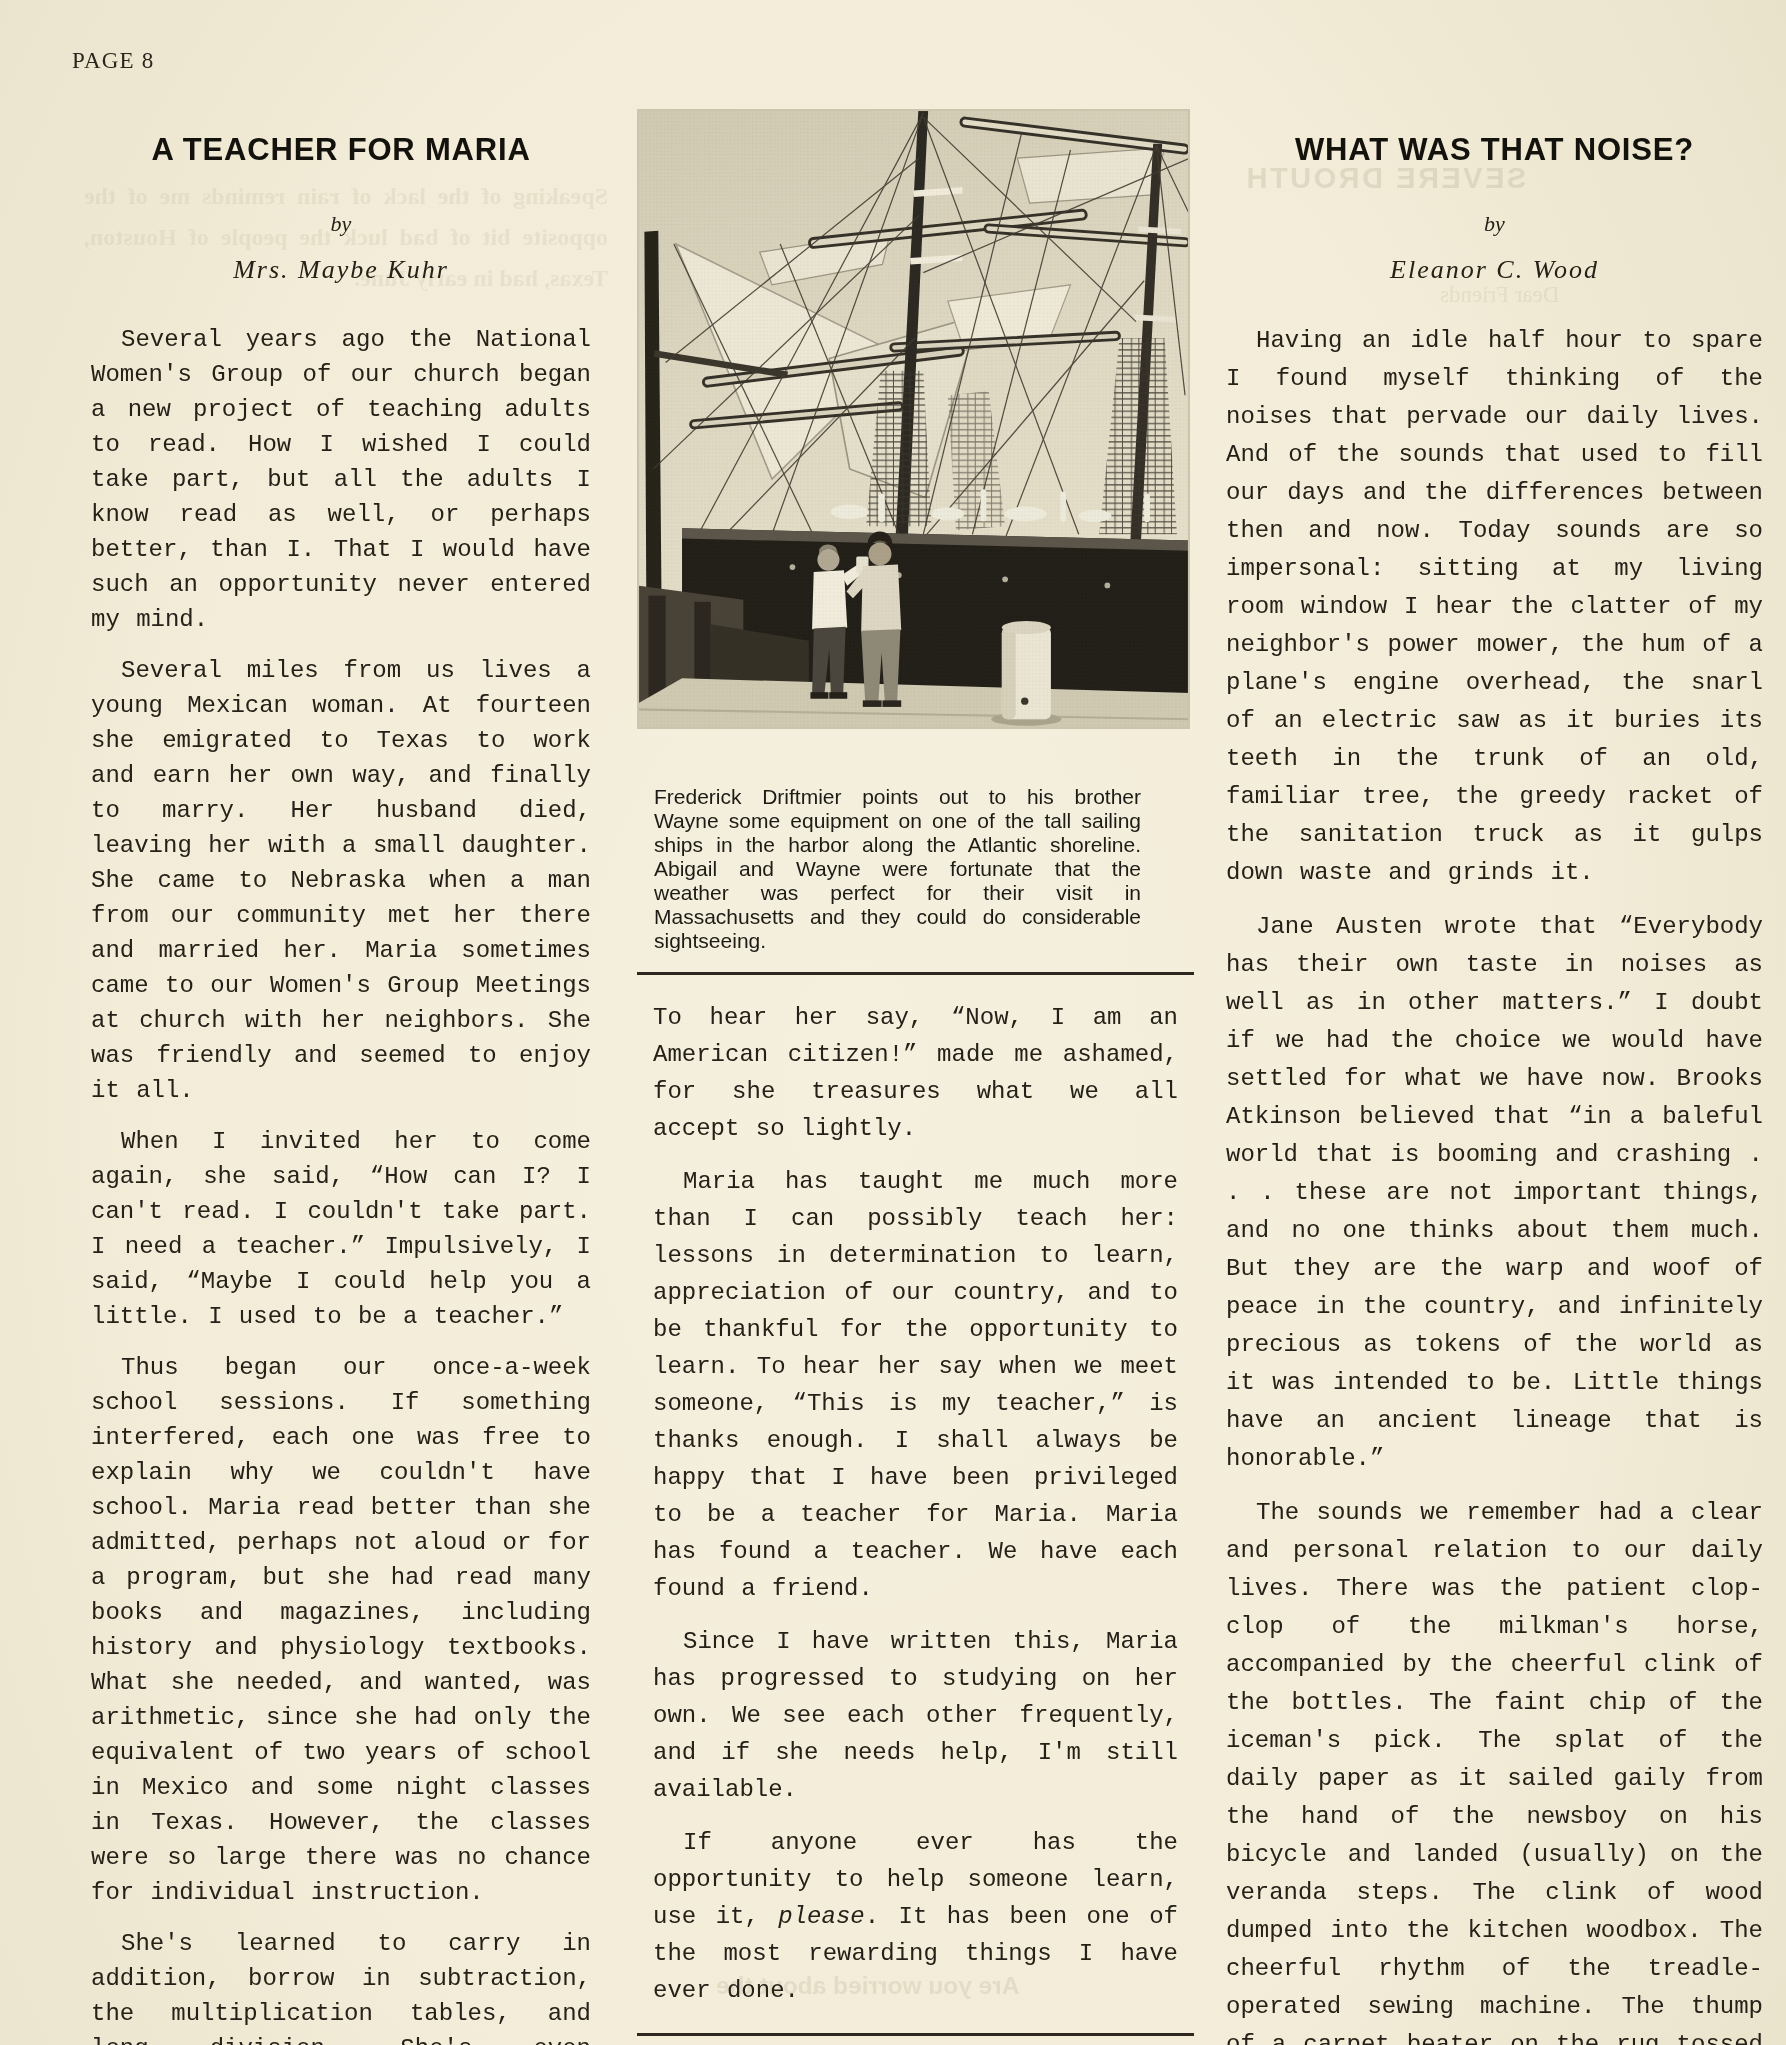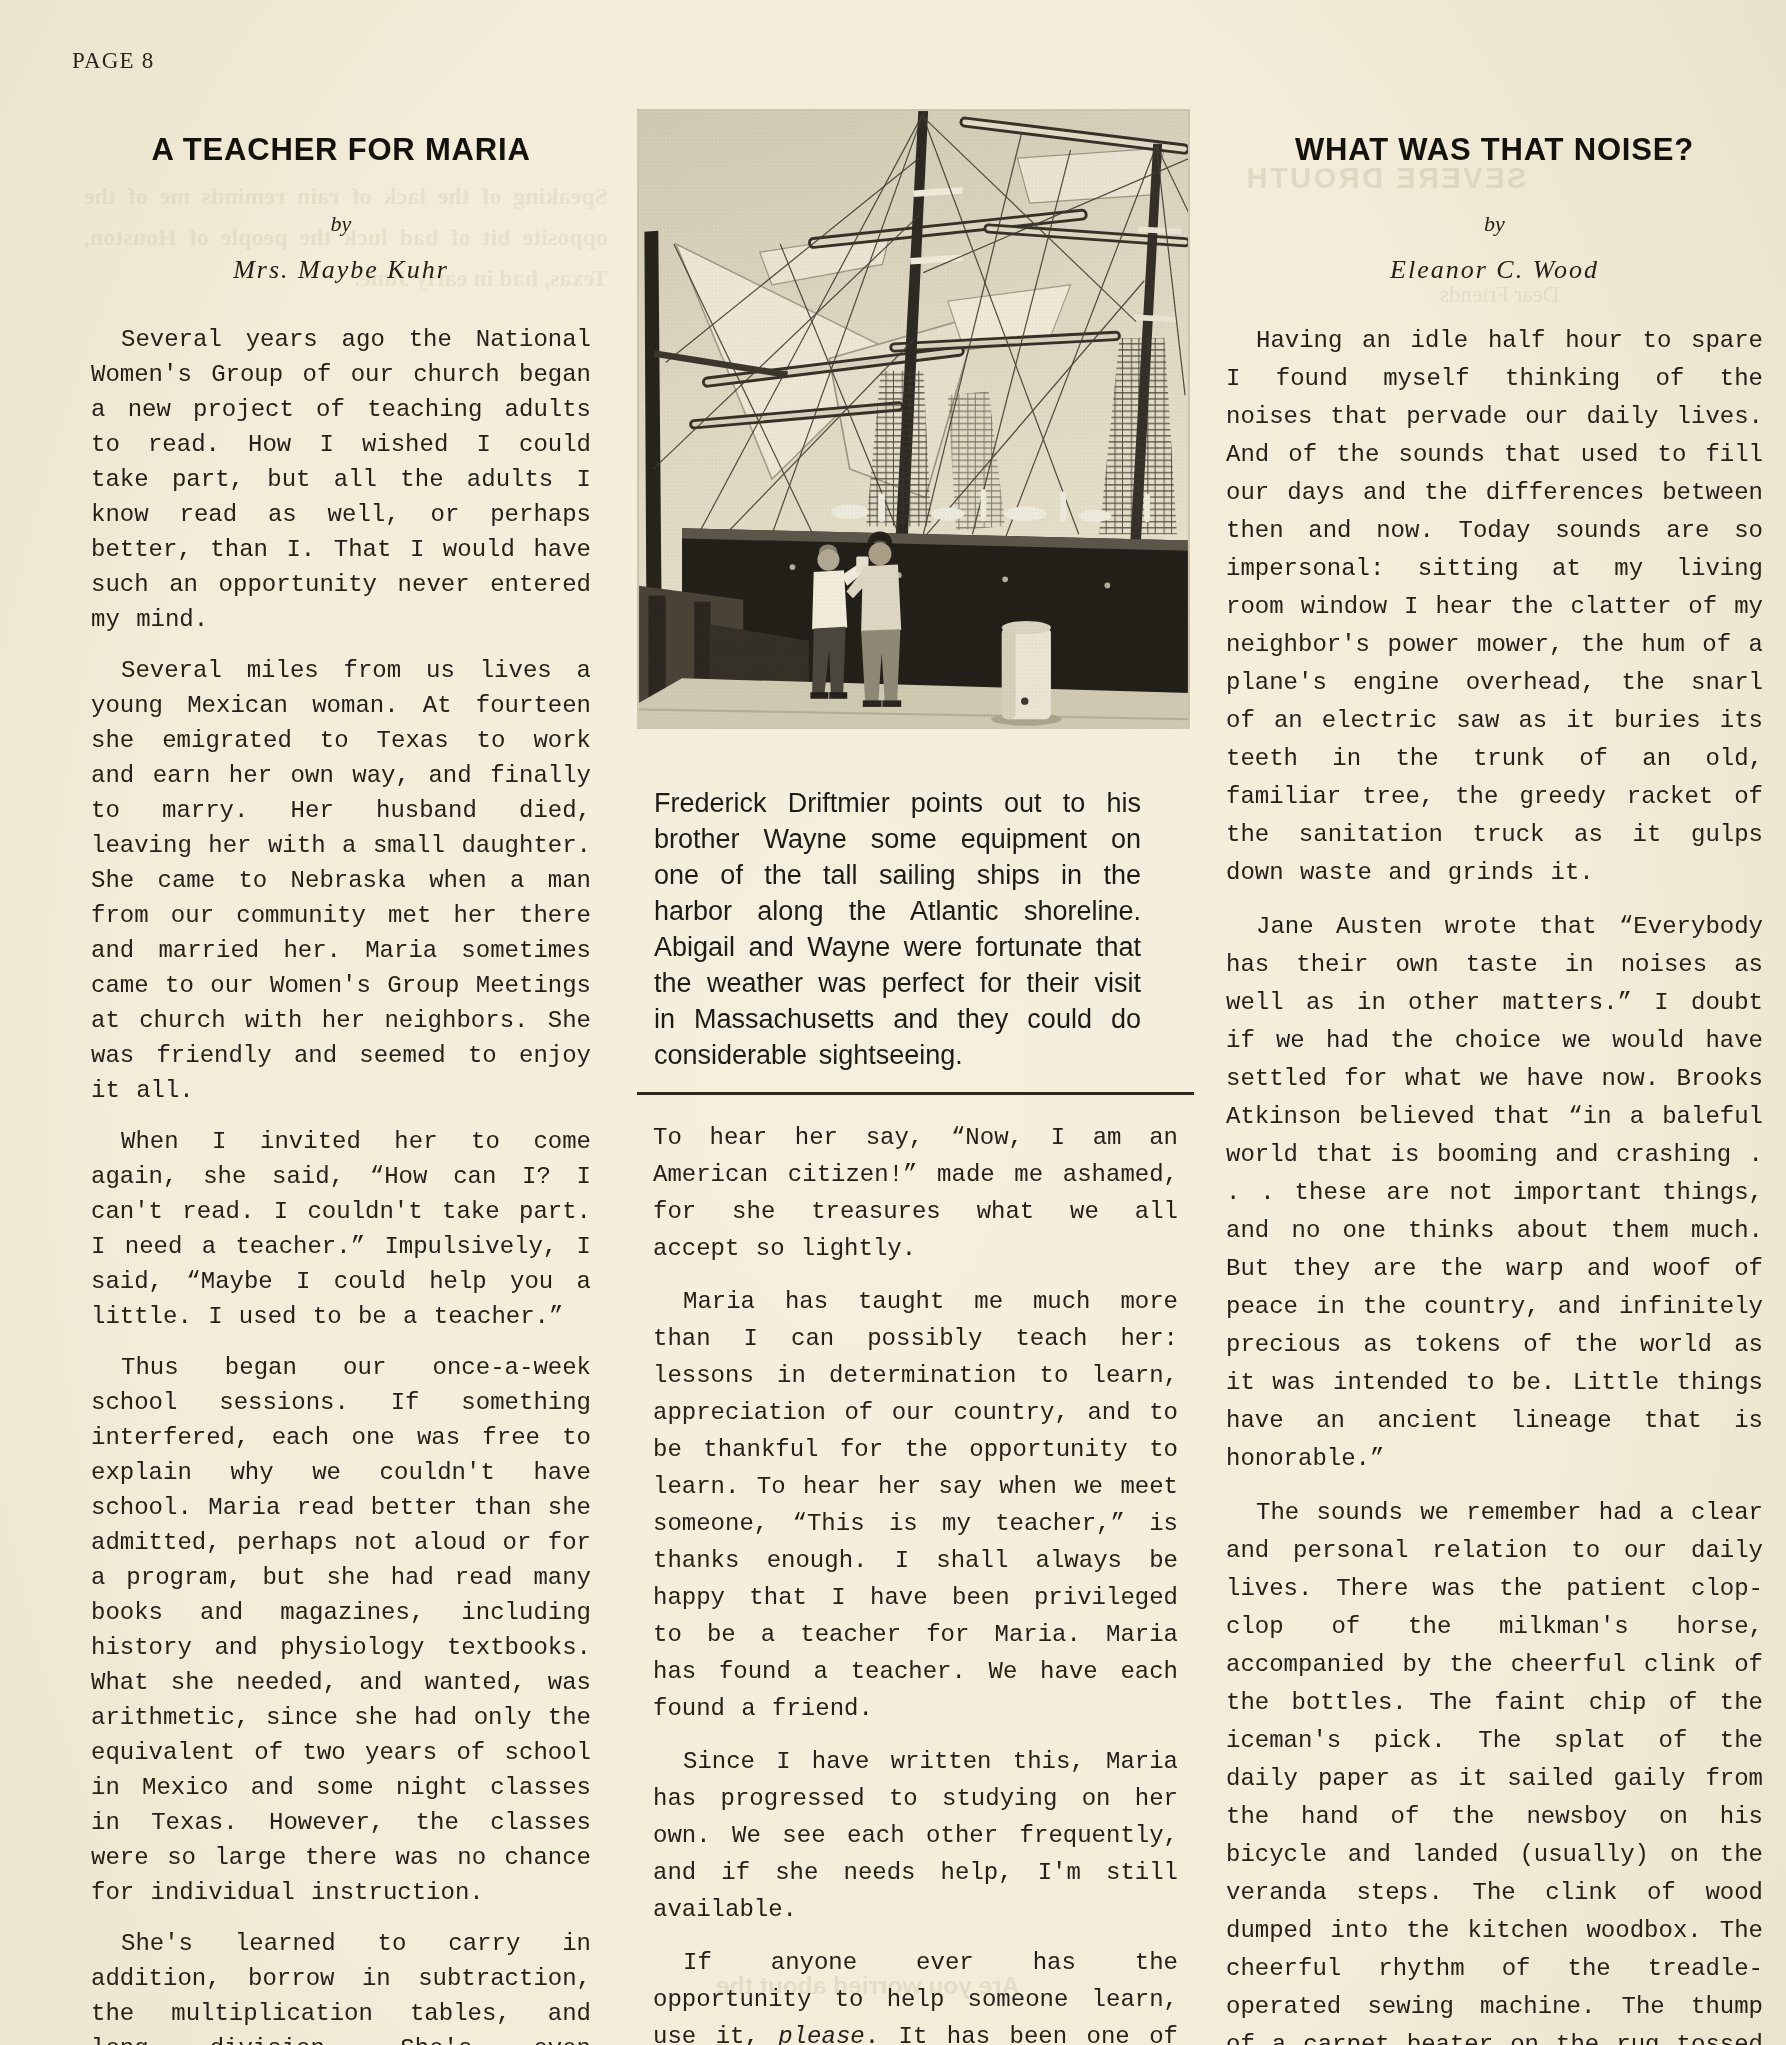--- a/index.html
+++ b/index.html
@@ -33,21 +33,21 @@
       letter-spacing:2px;text-align:center;margin-top:22px;line-height:1;}
   .body-start{margin-top:39px;}
   p.bp{margin:16px;text-indent:1.25em;word-spacing:0.08em;}
   p.bp.noindent{text-indent:0;}
   p.sp{margin-top:5.7px;}
   
   figure.photo{margin:0;padding:0;width:553px;height:620px;}
   figure.photo svg{display:block;width:553px;height:620px;}
   .caption{
     font-family:"Liberation Sans", sans-serif;
-    font-size:27px;line-height:36px;word-spacing:4.1px;
+    font-size:21px;line-height:24px;word-spacing:4.1px;
     width:487px;margin:56px 0 0 17px;text-align:justify;color:#1d1b15;
   }
   .rule{height:2.9px;background:#2c2820;border:none;margin:19px 0 0 0;}
   .rule2{margin-top:24px;}
   .cover-title{
     font-family:"Liberation Sans", sans-serif;font-weight:bold;
     font-size:27px;letter-spacing:1.6px;text-align:left;color:#15803d;
     margin:35px 0 0 0;line-height:1;
   }
   .cont-start{margin-top:24px;}

